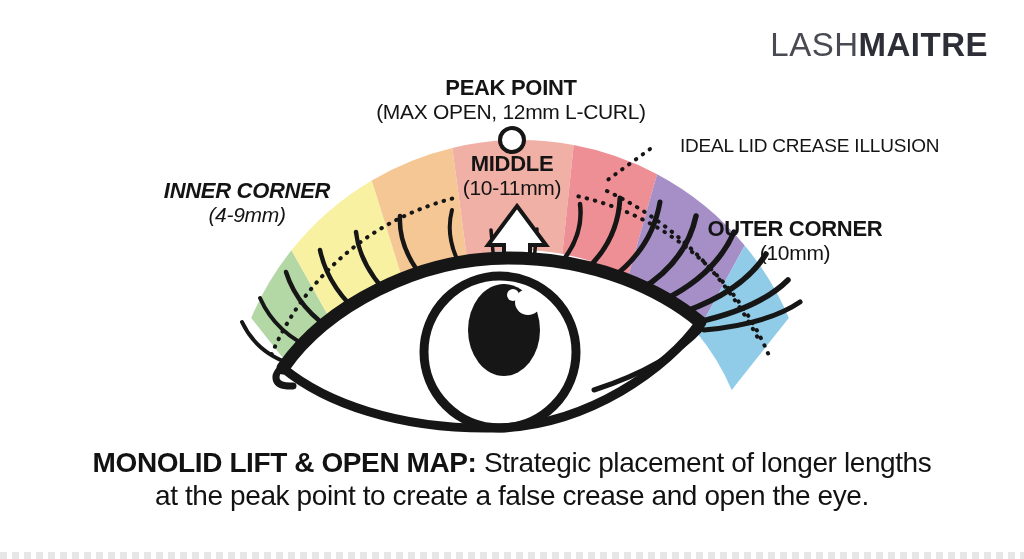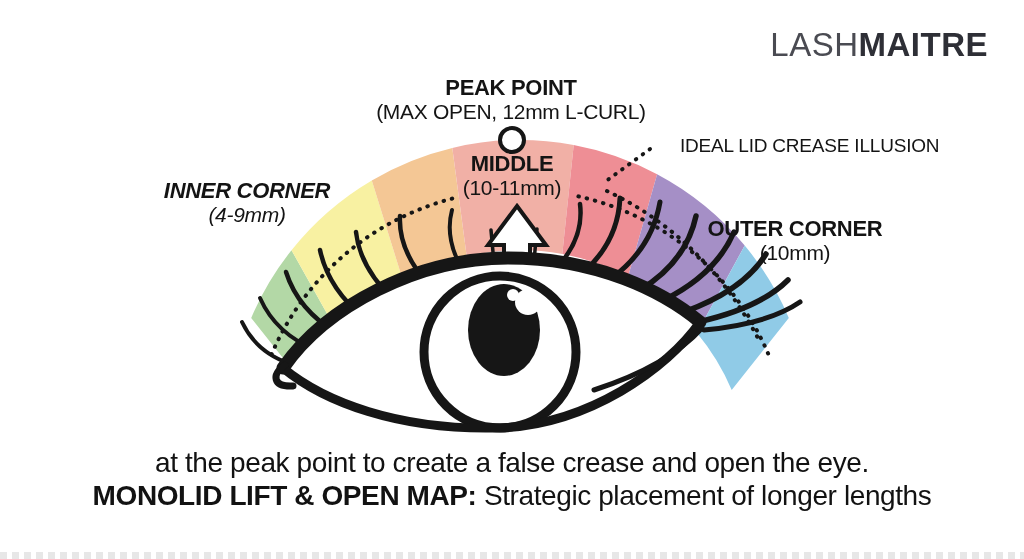--- a/index.html
+++ b/index.html
@@ -106,18 +106,18 @@
   </div>
 
   <div class="lbl outer">
     <span class="t">OUTER CORNER</span>
     <span class="s">(10mm)</span>
   </div>
 
   <div class="crease">IDEAL LID CREASE ILLUSION</div>
 
   <div class="caption">
+    <div><span class="lead">MONOLID LIFT &amp; OPEN MAP:</span><span> Strategic placement of longer lengths</span></div>
     <div>at the peak point to create a false crease and open the eye.</div>
-    <div><span class="lead">MONOLID LIFT &amp; OPEN MAP:</span><span> Strategic placement of longer lengths</span></div>
   </div>
 
   <div class="cutstrip"></div>
 </div>
 
 </body></html>

